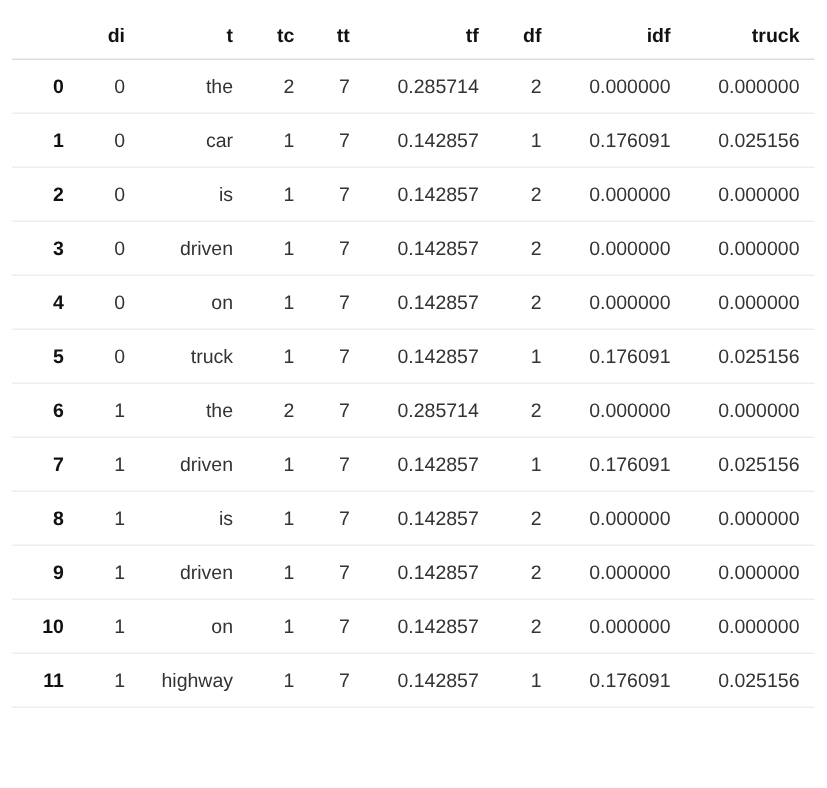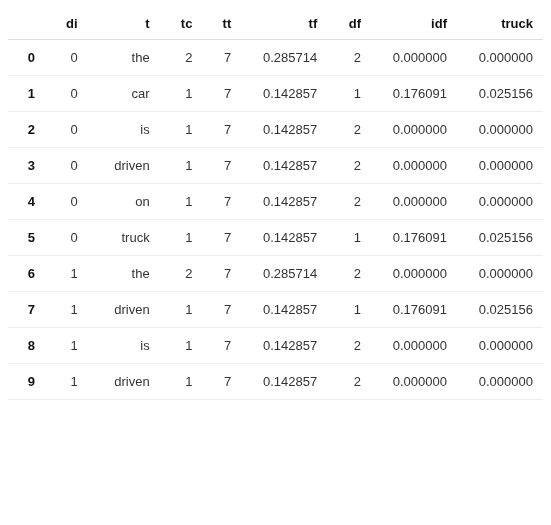--- a/index.html
+++ b/index.html
@@ -179,14 +179,36 @@
         <th class="idx">9</th>
         <td>1</td>
         <td>driven</td>
         <td>1</td>
         <td>7</td>
         <td>0.142857</td>
         <td>2</td>
         <td>0.000000</td>
         <td>0.000000</td>
       </tr>
+      <tr>
+        <th class="idx">10</th>
+        <td>1</td>
+        <td>on</td>
+        <td>1</td>
+        <td>7</td>
+        <td>0.142857</td>
+        <td>2</td>
+        <td>0.000000</td>
+        <td>0.000000</td>
+      </tr>
+      <tr>
+        <th class="idx">11</th>
+        <td>1</td>
+        <td>highway</td>
+        <td>1</td>
+        <td>7</td>
+        <td>0.142857</td>
+        <td>1</td>
+        <td>0.176091</td>
+        <td>0.025156</td>
+      </tr>
     </tbody>
 </table>
 
 </body></html>

